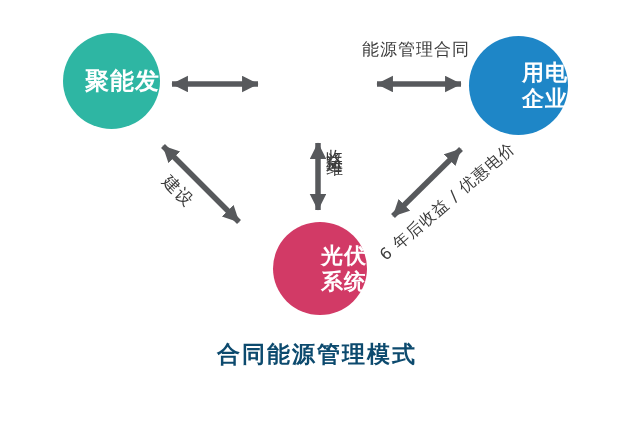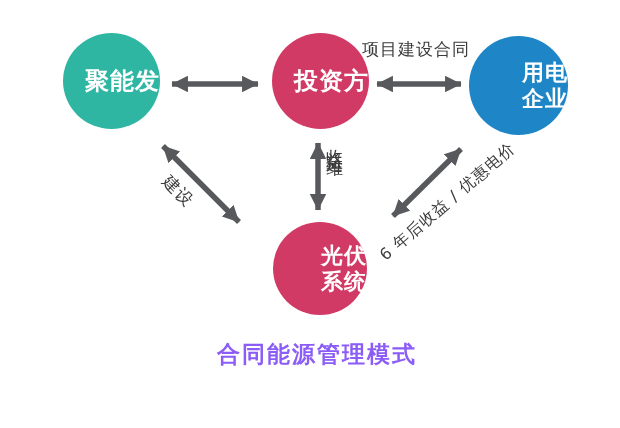--- a/index.html
+++ b/index.html
@@ -55,21 +55,21 @@
   }
   .label-benefit {
     left: 448px; top: 202px;
     font-size: 16px;
     transform: translate(-50%, -50%) rotate(-40.5deg);
   }
   .diagram-title {
     position: absolute;
     left: 317px; top: 354px;
     transform: translate(-50%, -50%);
-    color: #8b5cf6;
+    color: #0c4a6e;
     font-size: 23px;
     font-weight: bold;
     letter-spacing: 2px;
     white-space: nowrap;
   }
 </style>
 </head>
 <body>
 
 <div class="canvas">
@@ -83,34 +83,31 @@
     <line x1="172" y1="84" x2="258" y2="84" stroke="#57595c" stroke-width="5.5" marker-start="url(#ah)" marker-end="url(#ah)"></line>
     <line x1="377" y1="84" x2="461" y2="84" stroke="#57595c" stroke-width="5.5" marker-start="url(#ah)" marker-end="url(#ah)"></line>
     <line x1="318" y1="143" x2="318" y2="210" stroke="#57595c" stroke-width="5.5" marker-start="url(#ah)" marker-end="url(#ah)"></line>
     <line x1="163" y1="146" x2="239" y2="222" stroke="#57595c" stroke-width="5.5" marker-start="url(#ah)" marker-end="url(#ah)"></line>
     <line x1="393" y1="216" x2="461" y2="149" stroke="#57595c" stroke-width="5.5" marker-start="url(#ah)" marker-end="url(#ah)"></line>
   </svg>
 
   <div class="node node-a">
     <span>聚能发</span>
   </div>
-  <div class="node node-b">
-    <span>投资方</span>
-  </div>
   <div class="node node-d">
     <span>光伏
 系统</span>
   </div>
   <div class="node node-c">
     <span>用电
 企业</span>
   </div>
 
 
-  <div class="edge-label edge-label-h label-contract-energy">项目建设合同</div>
+  <div class="edge-label edge-label-h label-contract-energy">能源管理合同</div>
 
   <div class="edge-label label-revenue-om">收益运维</div>
 
   <div class="edge-label label-construction">建设</div>
 
   <div class="edge-label label-benefit">6 年后收益 / 优惠电价</div>
 
   <div class="diagram-title">合同能源管理模式</div>
 
 </div>

